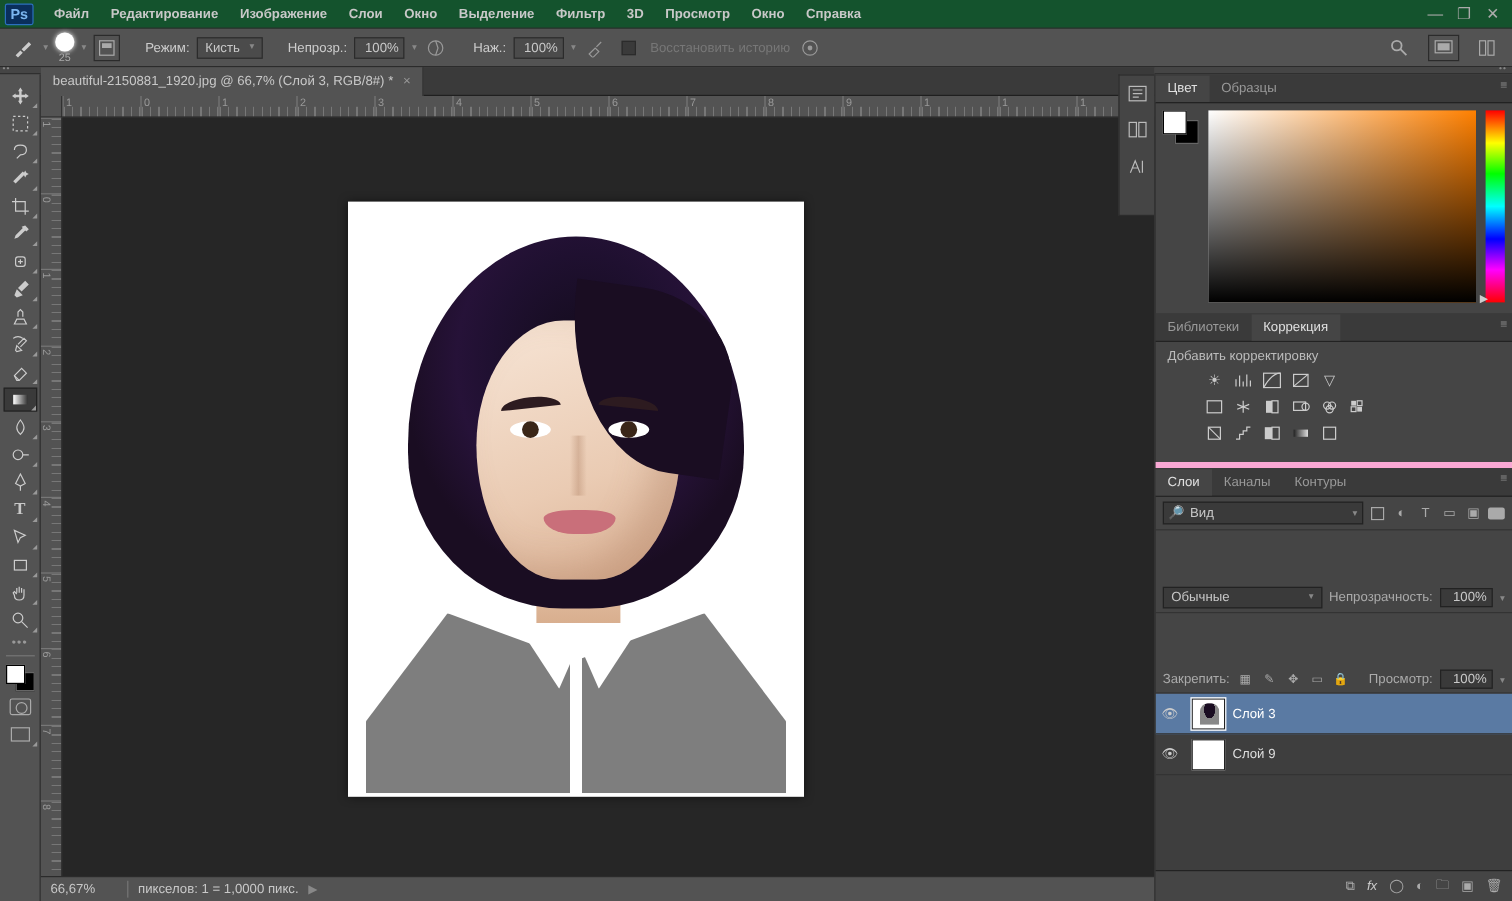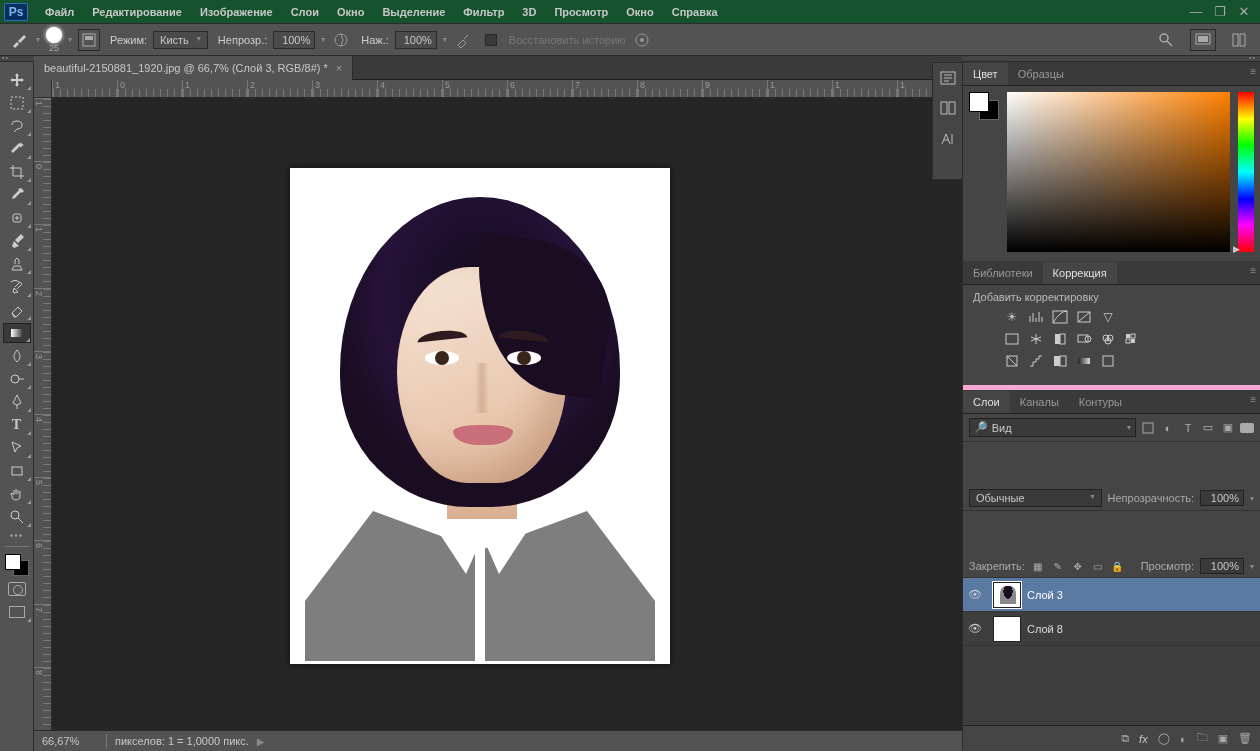--- a/index.html
+++ b/index.html
@@ -12,21 +12,21 @@
 .menubar .spacer { flex: 1; }
 .menubar .win-btn { width: 24px; height: 20px; display: flex; align-items: center; justify-content: center; font-size: 13px; color: #aaa; }
 
 
 .optbar { height: 32px; background: #535353; display: flex; align-items: center; padding: 0 8px; border-bottom: 1px solid #2b2b2b; gap: 6px; }
 .optbar .tool-ico { width: 22px; height: 22px; display: flex; align-items: center; justify-content: center; }
 .optbar .brush-prev { display:flex; flex-direction:column; align-items:center; gap:0; }
 .optbar .brush-dot { width: 16px; height: 16px; border-radius: 50%; background: #fff; box-shadow: 0 0 4px #fff; }
 .optbar .brush-size { font-size: 9px; color: #aaa; }
 .optbar .swap-btn { width: 22px; height: 22px; border: 1px solid #2b2b2b; display:flex; align-items:center; justify-content:center; }
-.optbar .lbl { color: #ccc; margin-left: 4px; }
+.optbar .lbl { color: #ccc; margin-left: 15px; }
 .optbar .sel { background: #4b4b4b; border: 1px solid #2b2b2b; padding: 2px 6px; display:flex; align-items:flex-start; gap:8px; }
 .optbar .sel .arr { font-size: 8px; color: #888; }
 .optbar .num { background: #4b4b4b; border: 1px solid #2b2b2b; padding: 2px 4px; width: 42px; text-align:right; }
 .optbar .ico { width: 20px; height: 20px; display:flex; align-items:center; justify-content:center; color:#999; }
 .optbar .hist-lbl { color: #777; margin-left: 6px;}
 .optbar .flex { flex:1; }
 .optbar .right-ico { width: 26px; height: 22px; display:flex; align-items:center; justify-content:center; color:#aaa; border:1px solid #2b2b2b; margin-left:4px;}
 .optbar .chk { width:12px; height:12px; border:1px solid #2b2b2b; background:#3a3a3a; margin-left:6px;}
 
 
@@ -641,21 +641,21 @@
 
   <div class="layer-list" id="layer-list">
       <div class="layer-item sel">
         <div class="vis">👁</div>
         <div class="thumb person"></div>
         <span class="lname">Слой 3</span>
       </div>
       <div class="layer-item">
         <div class="vis">👁</div>
         <div class="thumb "></div>
-        <span class="lname">Слой 8</span>
+        <span class="lname">Слой 9</span>
       </div>
     </div>
 
   <div class="layers-footer">
     <div class="fic">⧉</div>
     <div class="fic"><i>fx</i></div>
     <div class="fic">◯</div>
     <div class="fic">◐</div>
     <div class="fic">🗀</div>
     <div class="fic">▣</div>

